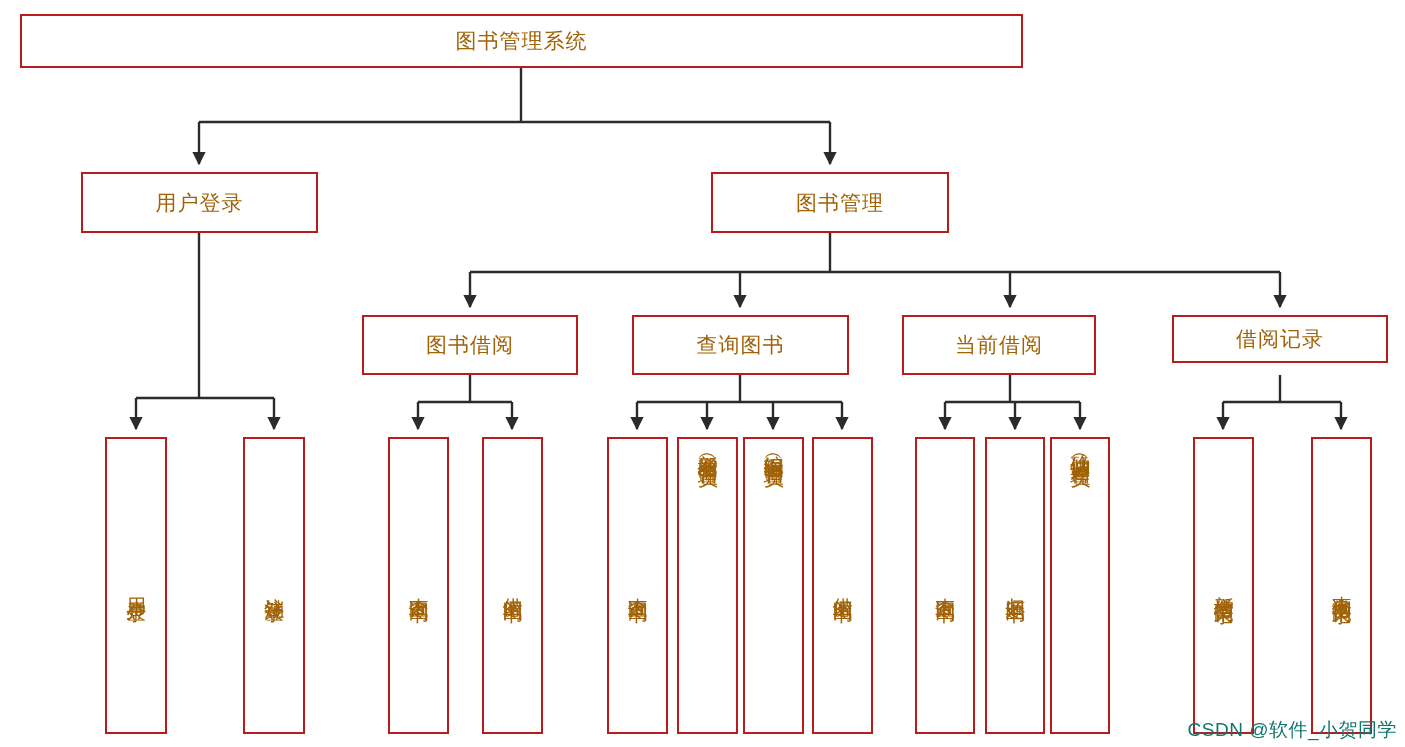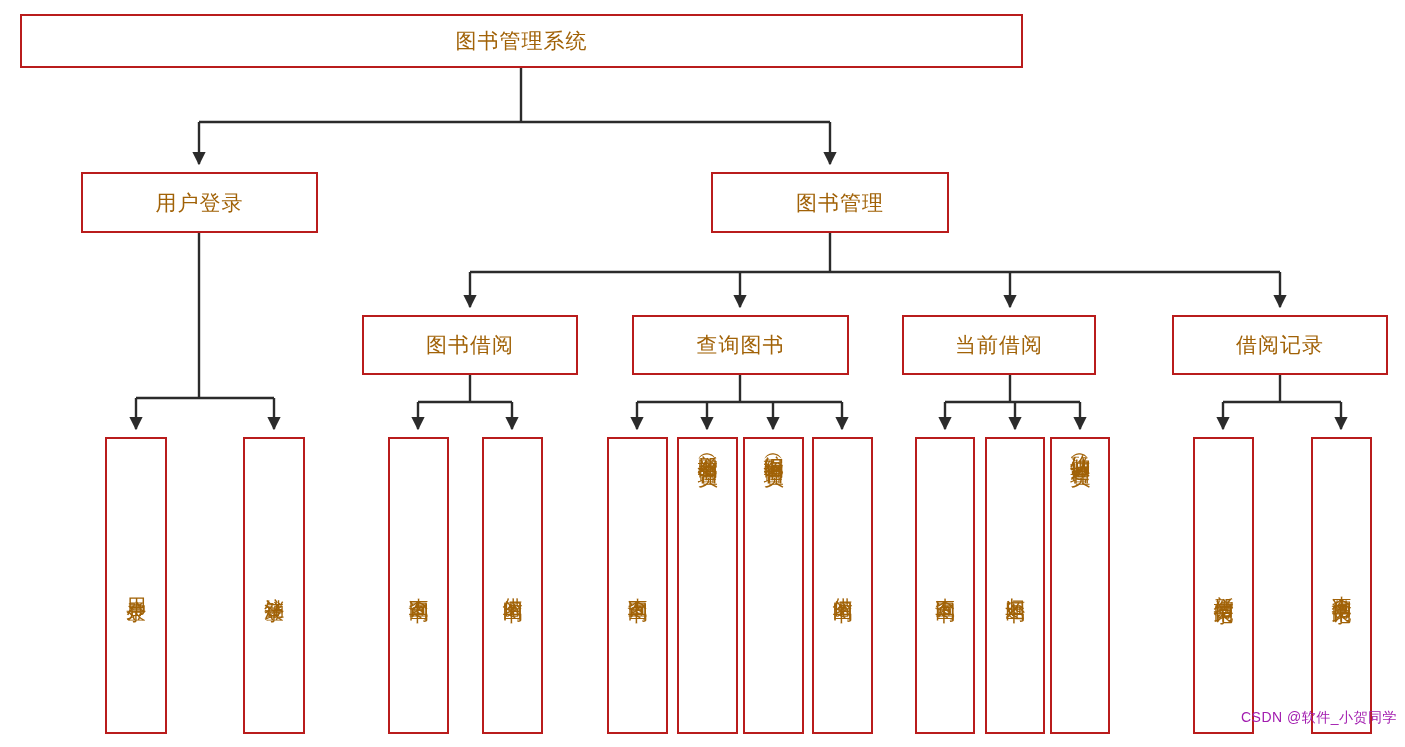--- a/index.html
+++ b/index.html
@@ -47,23 +47,23 @@
   .node.vert .vtext {
     writing-mode: vertical-rl;
     text-orientation: upright;
     line-height: 1.08;
     white-space: normal;
     max-height: 100%;
   }
   .watermark {
     position: absolute;
     right: 8px;
-    bottom: 20px;
-    font-size: 14px;
-    color: #a21caf;
+    bottom: 4px;
+    font-size: 19px;
+    color: #0f766e;
     letter-spacing: 0.5px;
     white-space: nowrap;
     pointer-events: none;
   }
 </style>
 </head>
 <body>
 
 <div id="canvas">
 
@@ -131,21 +131,21 @@
 
   <div class="node horiz" style="left:362px; top:315px; width:216px; height:60px;">
     <span>图书借阅</span>
   </div>
   <div class="node horiz" style="left:632px; top:315px; width:217px; height:60px;">
     <span>查询图书</span>
   </div>
   <div class="node horiz" style="left:902px; top:315px; width:194px; height:60px;">
     <span>当前借阅</span>
   </div>
-  <div class="node horiz" style="left:1172px; top:315px; width:216px; height:60px;">
+  <div class="node horiz" style="left:1172px; top:315px; width:216px; height:48px;">
     <span>借阅记录</span>
   </div>
 
   <div class="node vert" style="left:105px; top:437px; width:62px; height:297px; align-items:center;">
     <span class="vtext">用户登录</span>
   </div>
   <div class="node vert" style="left:243px; top:437px; width:62px; height:297px; align-items:center;">
     <span class="vtext">注销登录</span>
   </div>
 

